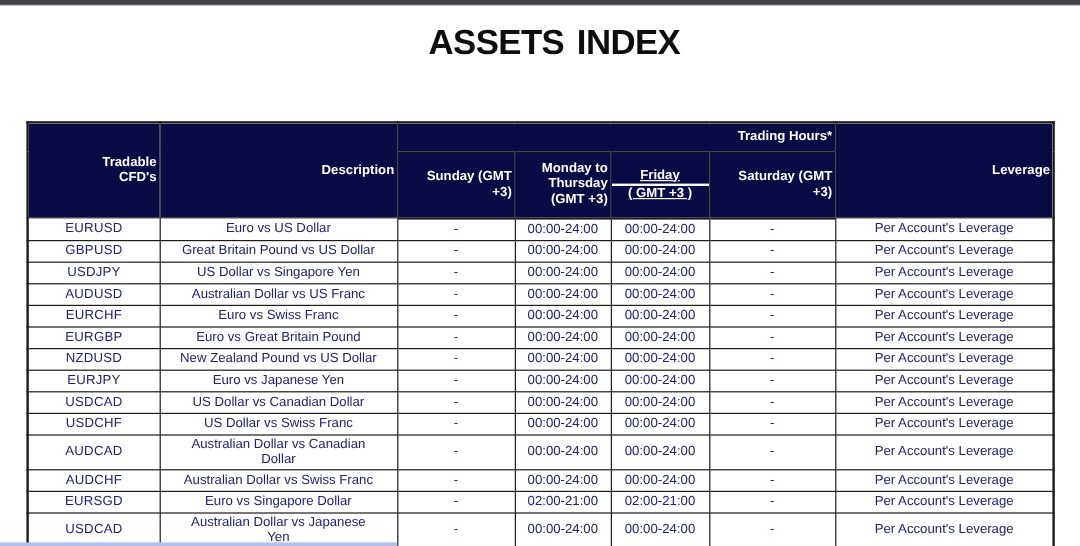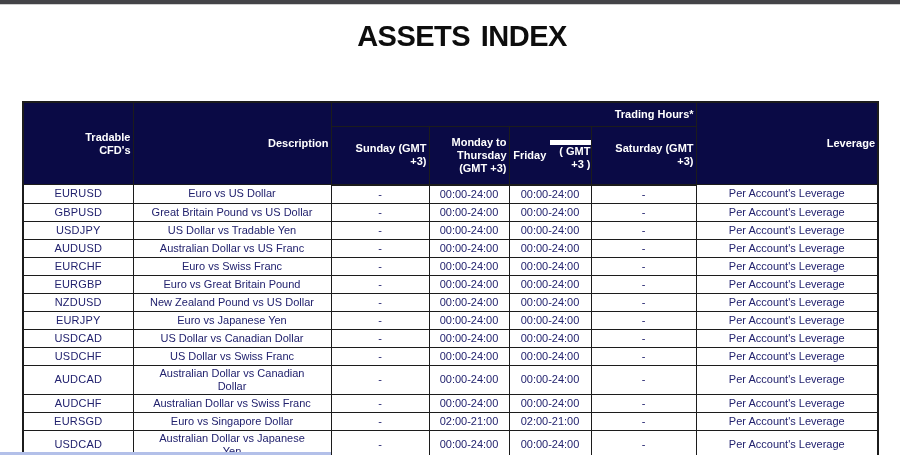--- a/index.html
+++ b/index.html
@@ -47,25 +47,25 @@
     line-height: 13px;
     white-space: pre-line;
     text-align: right;
     vertical-align: middle;
     padding: 1px 2px;
   }
   tr.hdr-top { height: 24px; }
   tr.hdr-sub { height: 49px; }
   tr.hdr-sub th { border-bottom: 2px solid var(--border, #1c1c1c); }
   th.friday-cell { padding: 0; }
-  .friday-inner { display: flex; flex-direction: row; height: 100%; }
+  .friday-inner { display: flex; flex-direction: column; height: 100%; text-decoration: underline; }
   .friday-inner > div {
     flex: 1; display: flex; align-items: center; justify-content: center;
   }
-  .friday-tz { border-top: 5px solid #ffffff; }
+  .friday-tz { border-top: 2px solid #ffffff; }
   tbody td {
     height: 15px;
     font-size: 11px;
     line-height: 13px;
     color: var(--body-text, #22226e);
     text-align: center;
     vertical-align: middle;
     padding: 1px 3px;
     white-space: pre-line;
     background: #ffffff;
@@ -132,21 +132,21 @@
     <td class="c-sym">GBPUSD</td>
     <td class="c-desc">Great Britain Pound vs US Dollar</td>
     <td class="c-time">-</td>
     <td class="c-time">00:00-24:00</td>
     <td class="c-time">00:00-24:00</td>
     <td class="c-time">-</td>
     <td class="c-lev">Per Account's Leverage</td>
   </tr>
       <tr>
     <td class="c-sym">USDJPY</td>
-    <td class="c-desc">US Dollar vs Tradable Yen</td>
+    <td class="c-desc">US Dollar vs Singapore Yen</td>
     <td class="c-time">-</td>
     <td class="c-time">00:00-24:00</td>
     <td class="c-time">00:00-24:00</td>
     <td class="c-time">-</td>
     <td class="c-lev">Per Account's Leverage</td>
   </tr>
       <tr>
     <td class="c-sym">AUDUSD</td>
     <td class="c-desc">Australian Dollar vs US Franc</td>
     <td class="c-time">-</td>

